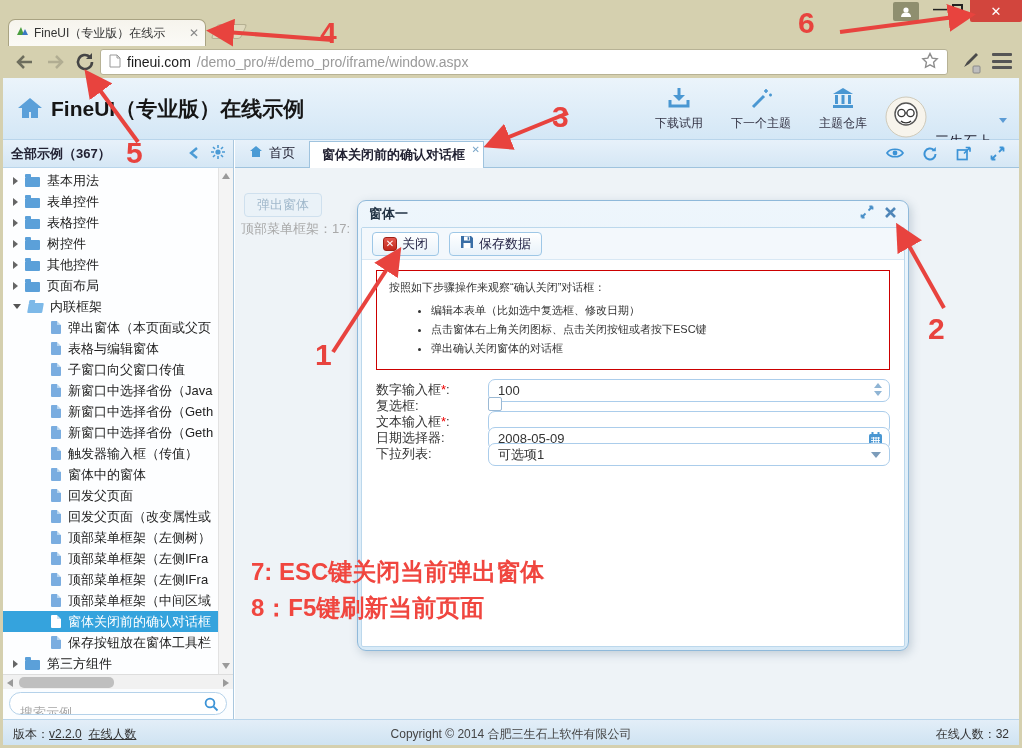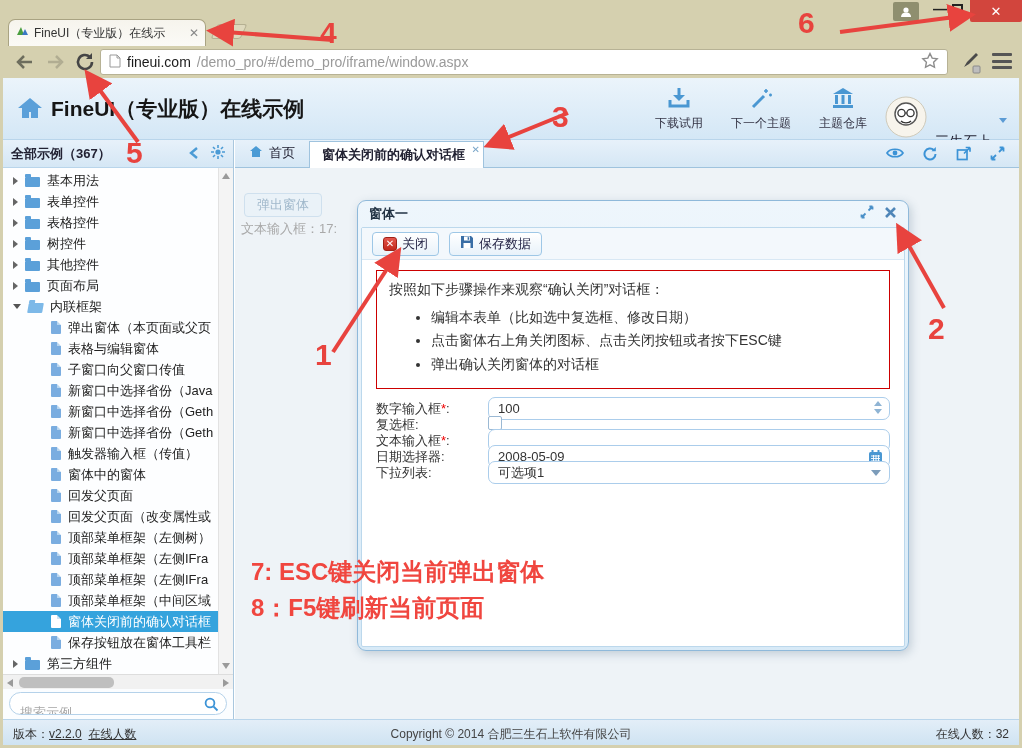--- a/index.html
+++ b/index.html
@@ -78,21 +78,21 @@
 
   
   .dialog { position:absolute; left:122px; top:32px; width:552px; height:451px; background:linear-gradient(#eef6fc,#d8eaf7); border:1px solid #8fb9da; border-radius:9px; padding:0 3px 3px 3px; box-shadow:2px 3px 10px rgba(60,90,120,.25); z-index:10; display:flex; flex-direction:column; }
   .dlg-title { height:26px; display:flex; align-items:center; padding:0 8px; gap:10px; }
   .dlg-title-text { flex:1; font-size:13px; font-weight:bold; color:#234; }
   .dlg-inner { flex:1; background:#fff; border:1px solid #bcd8ec; border-radius:2px; display:flex; flex-direction:column; overflow:hidden; }
   .dlg-toolbar { height:32px; background:#f3f8fc; border-bottom:1px solid #d8e8f4; display:flex; align-items:center; padding:0 10px; gap:10px; }
   .tbtn { height:24px; display:flex; align-items:center; gap:5px; padding:0 10px; background:linear-gradient(#ffffff,#e8f2fa); border:1px solid #9ec7e6; border-radius:4px; font-size:13px; color:#224; cursor:pointer; }
   .xbadge { width:14px; height:14px; background:linear-gradient(#e4574d,#c2281c); border:1px solid #a02016; border-radius:3px; color:#fff; font-size:10px; font-weight:bold; line-height:12px; text-align:center; }
   .dlg-body { flex:1; padding:10px 14px; overflow:hidden; }
-  .warnbox { border:1px solid #cc0000; padding:8px 12px 10px 12px; font-size:14px; color:#333; line-height:1.55; }
+  .warnbox { border:1px solid #cc0000; padding:8px 12px 10px 12px; font-size:11px; color:#333; line-height:1.55; }
   .warnbox ul { margin:6px 0 0 30px; }
   .warnbox li { margin:2px 12px; }
   .frm { margin-top:12px; }
   .frow { display:flex; align-items:center; height:16px; }
   .flabel { width:100px; font-size:13px; color:#333; flex:none; }
   .req { color:#e00; }
   .fwrap { flex:1; position:relative;padding-left:12px; }
   .fld { width:100%; height:23px; border:1px solid #abcdeb; border-radius:7px; font-size:13px; color:#333; padding:0 24px 0 9px; outline:none; background:#fff; font-family:inherit; line-height:21px; }
   .spin { position:absolute; right:8px; top:4px; display:flex; flex-direction:column; gap:3px; }
   .spin i { display:block; width:0; height:0; }
@@ -381,21 +381,21 @@
               <path d="M8 7.5L14 1.5M14 1.5h-4.3M14 1.5v4.3" stroke="#3c93d6" stroke-width="1.7" fill="none"></path>
             </svg></span>
         <span><svg width="15" height="15">
               <path d="M6 9l-4.5 4.5M1.5 13.5V9.6M1.5 13.5h3.9M9 6l4.5-4.5M13.5 1.5v3.9M13.5 1.5H9.6" stroke="#3c93d6" stroke-width="1.8" fill="none"></path>
             </svg></span>
       </div>
     </div>
 
     <div class="content">
       <div class="popup-btn">弹出窗体</div>
-      <div class="loadtime">文本输入框：17:</div>
+      <div class="loadtime">顶部菜单框架：17:</div>
 
       <div class="dialog">
         <div class="dlg-title">
           <span class="dlg-title-text">窗体一</span>
           <span><svg width="14" height="14">
                 <path d="M5.5 8.5L1.5 12.5M1.5 12.5V9.4M1.5 12.5h3.1M8.5 5.5l4-4M12.5 1.5v3.1M12.5 1.5H9.4" stroke="#4a90c8" stroke-width="1.8" fill="none"></path>
               </svg></span>
           <span><svg width="13" height="13">
                 <path d="M2 2l9 9M11 2l-9 9" stroke="#4f86b8" stroke-width="2.6"></path>
               </svg></span>

